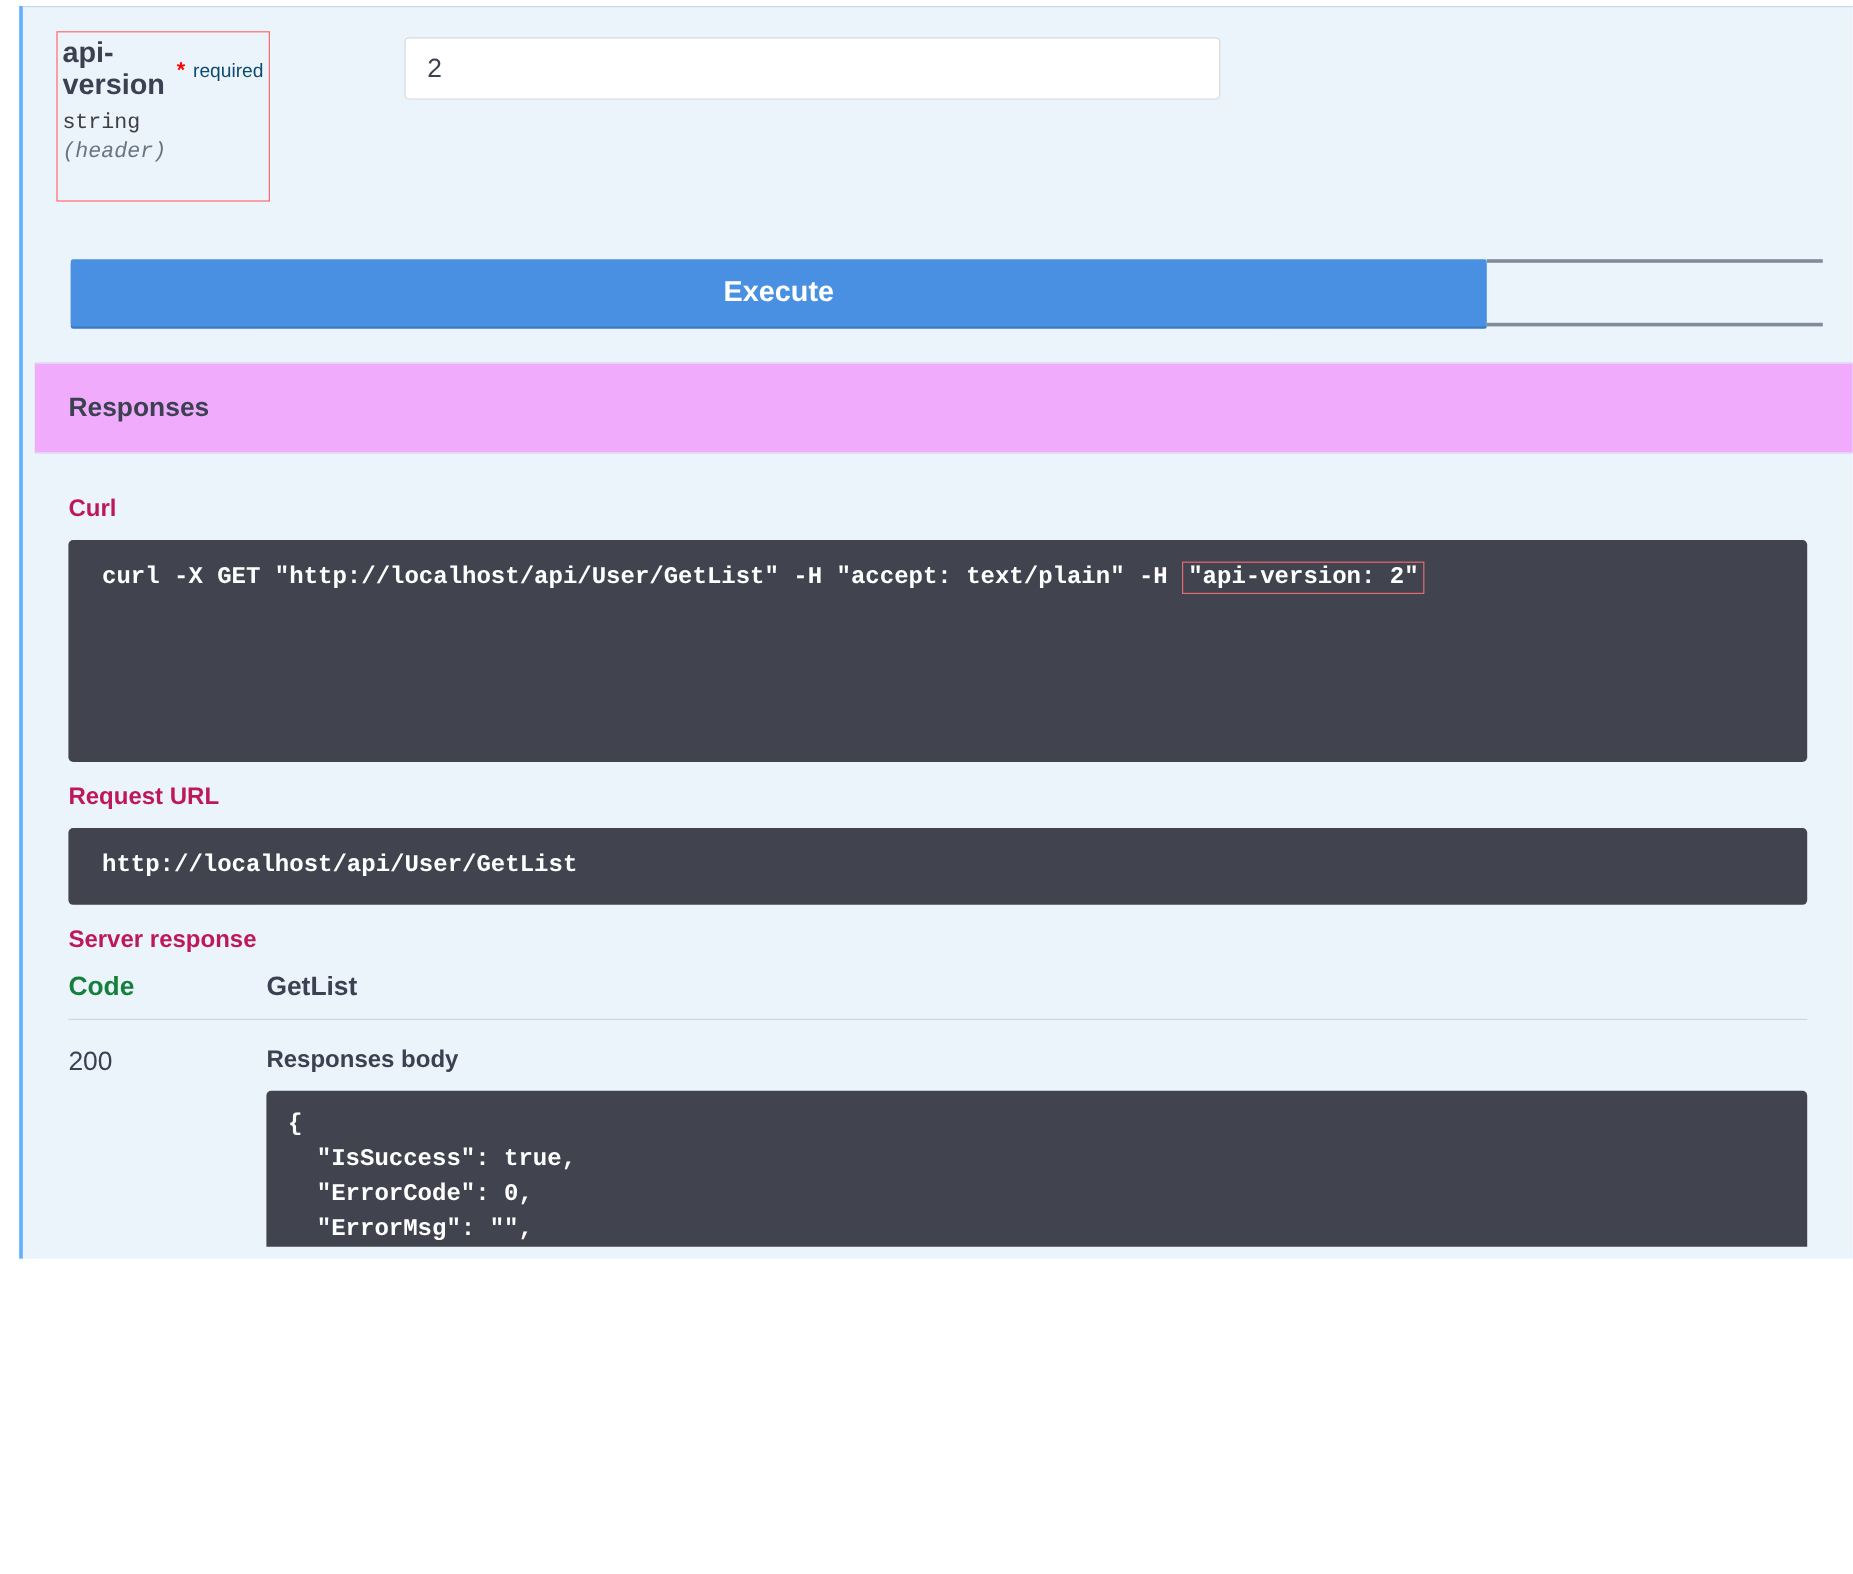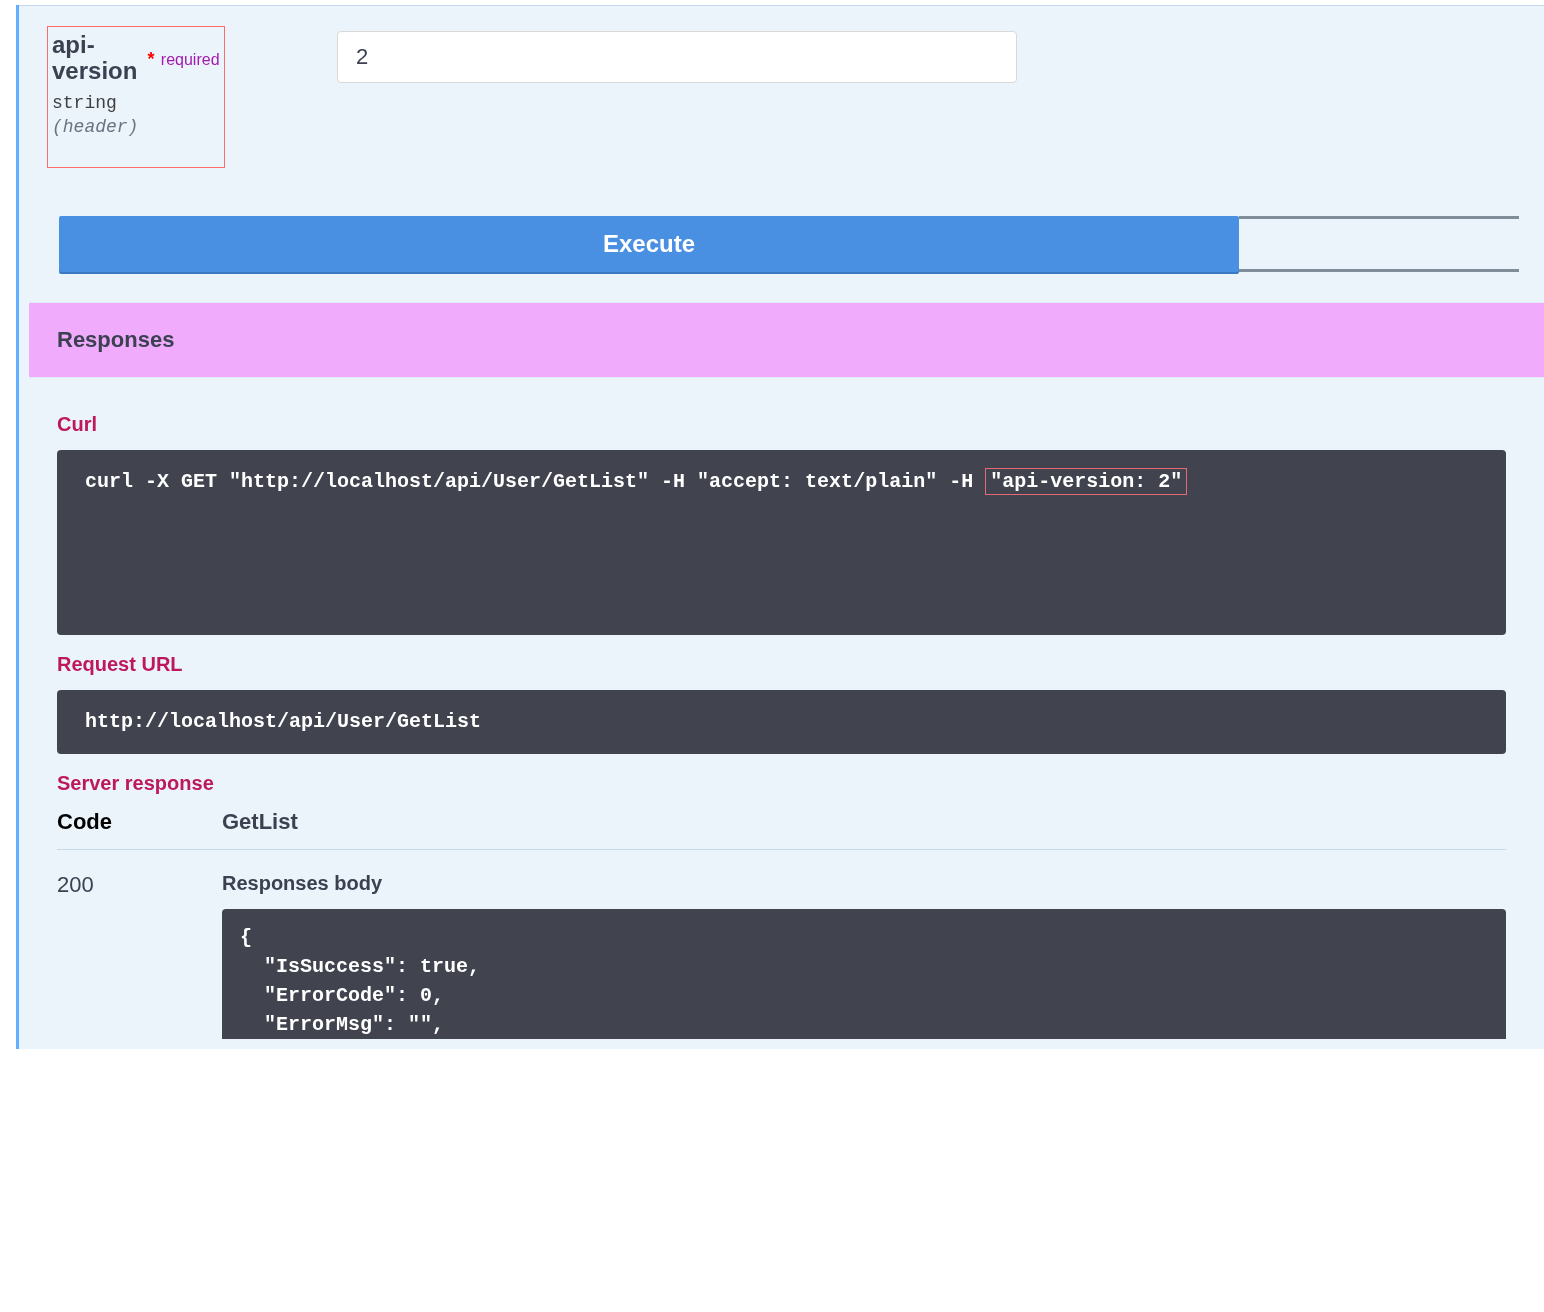--- a/index.html
+++ b/index.html
@@ -43,21 +43,21 @@
       line-height: 1.1;
       margin-top: 5px;
     }
     .required-mark {
       color: #ff0000;
       font-size: 18px;
       font-weight: 700;
       margin-left: 6px;
     }
     .required-label {
-      color: #a21caf;
+      color: #0c4a6e;
       font-size: 16px;
       font-weight: 400;
       margin-left: 2px;
     }
     .param-type {
       font-family: "Courier New", monospace;
       font-size: 18px;
       color: #404040;
       margin-top: 8px;
     }
@@ -173,21 +173,21 @@
     .response-table-header {
       display: flex;
       border-bottom: 1px solid #c6d9ec;
       padding-bottom: 14px;
       margin-bottom: 22px;
     }
     .col-code {
       width: 165px;
       font-size: 22px;
       font-weight: 700;
-      color: #000000;
+      color: #15803d;
     }
     .col-details {
       flex: 1;
       font-size: 22px;
       font-weight: 700;
       color: #3b4151;
     }
     .response-row {
       display: flex;
     }

